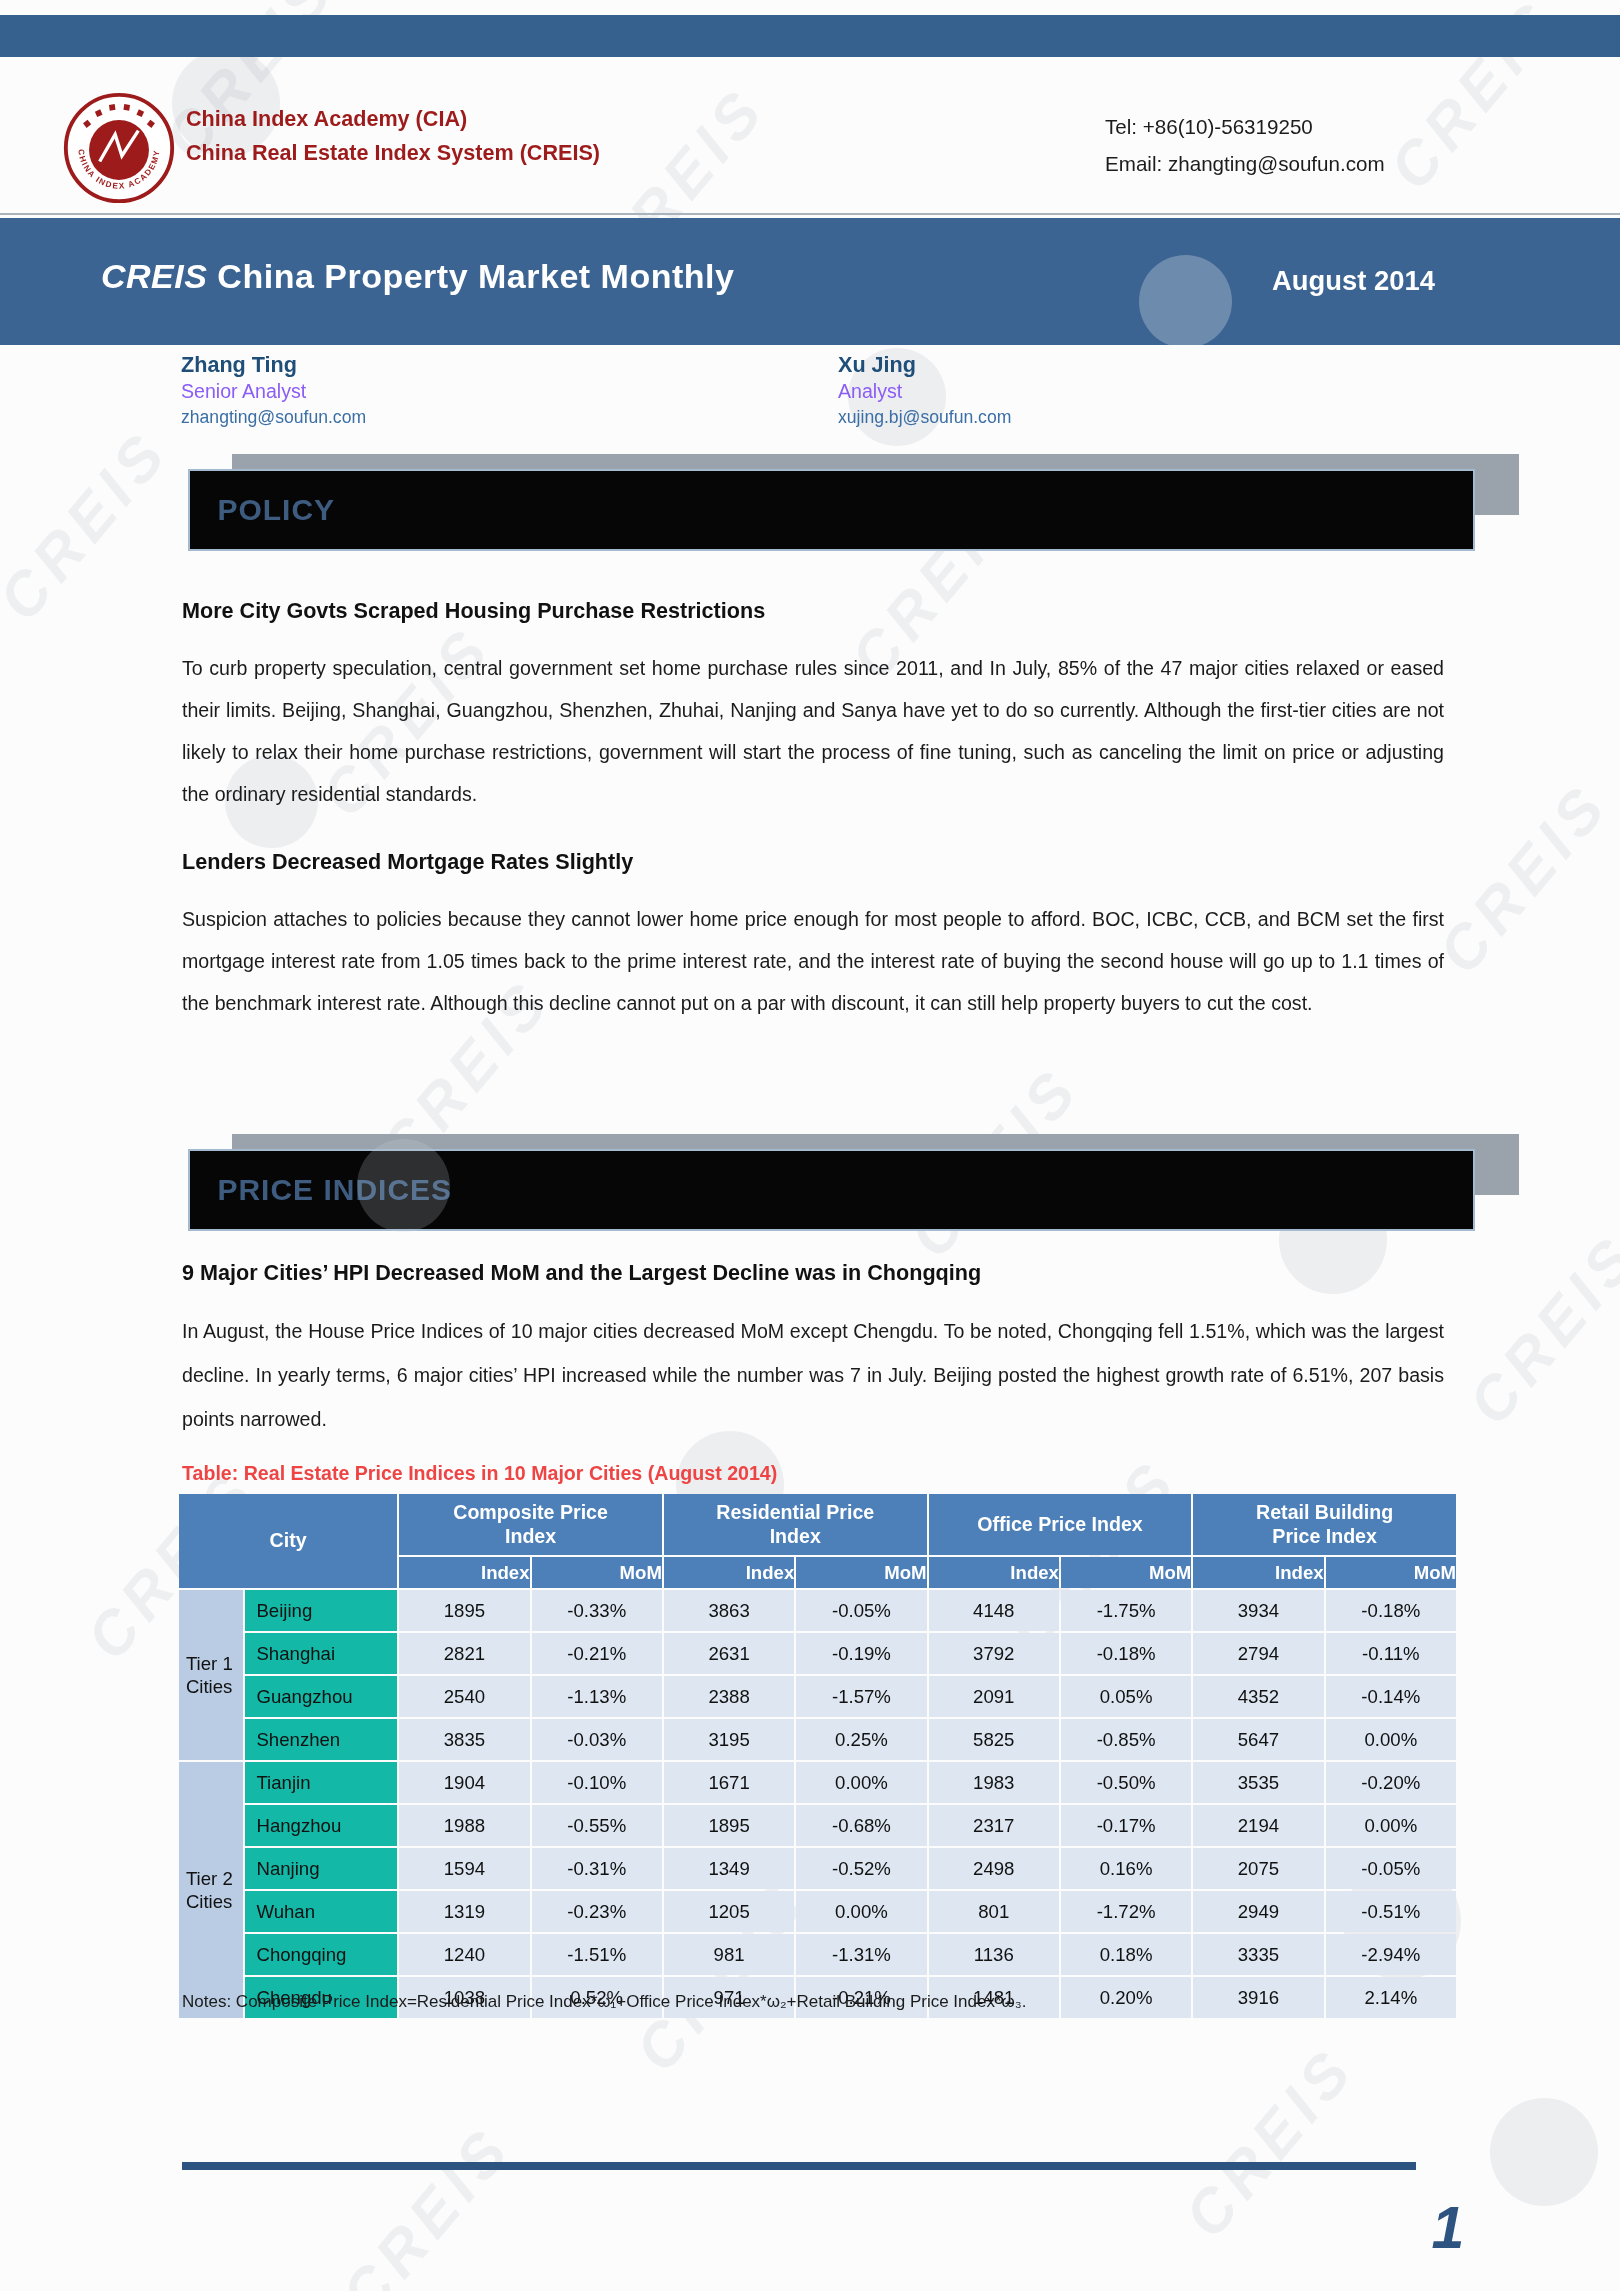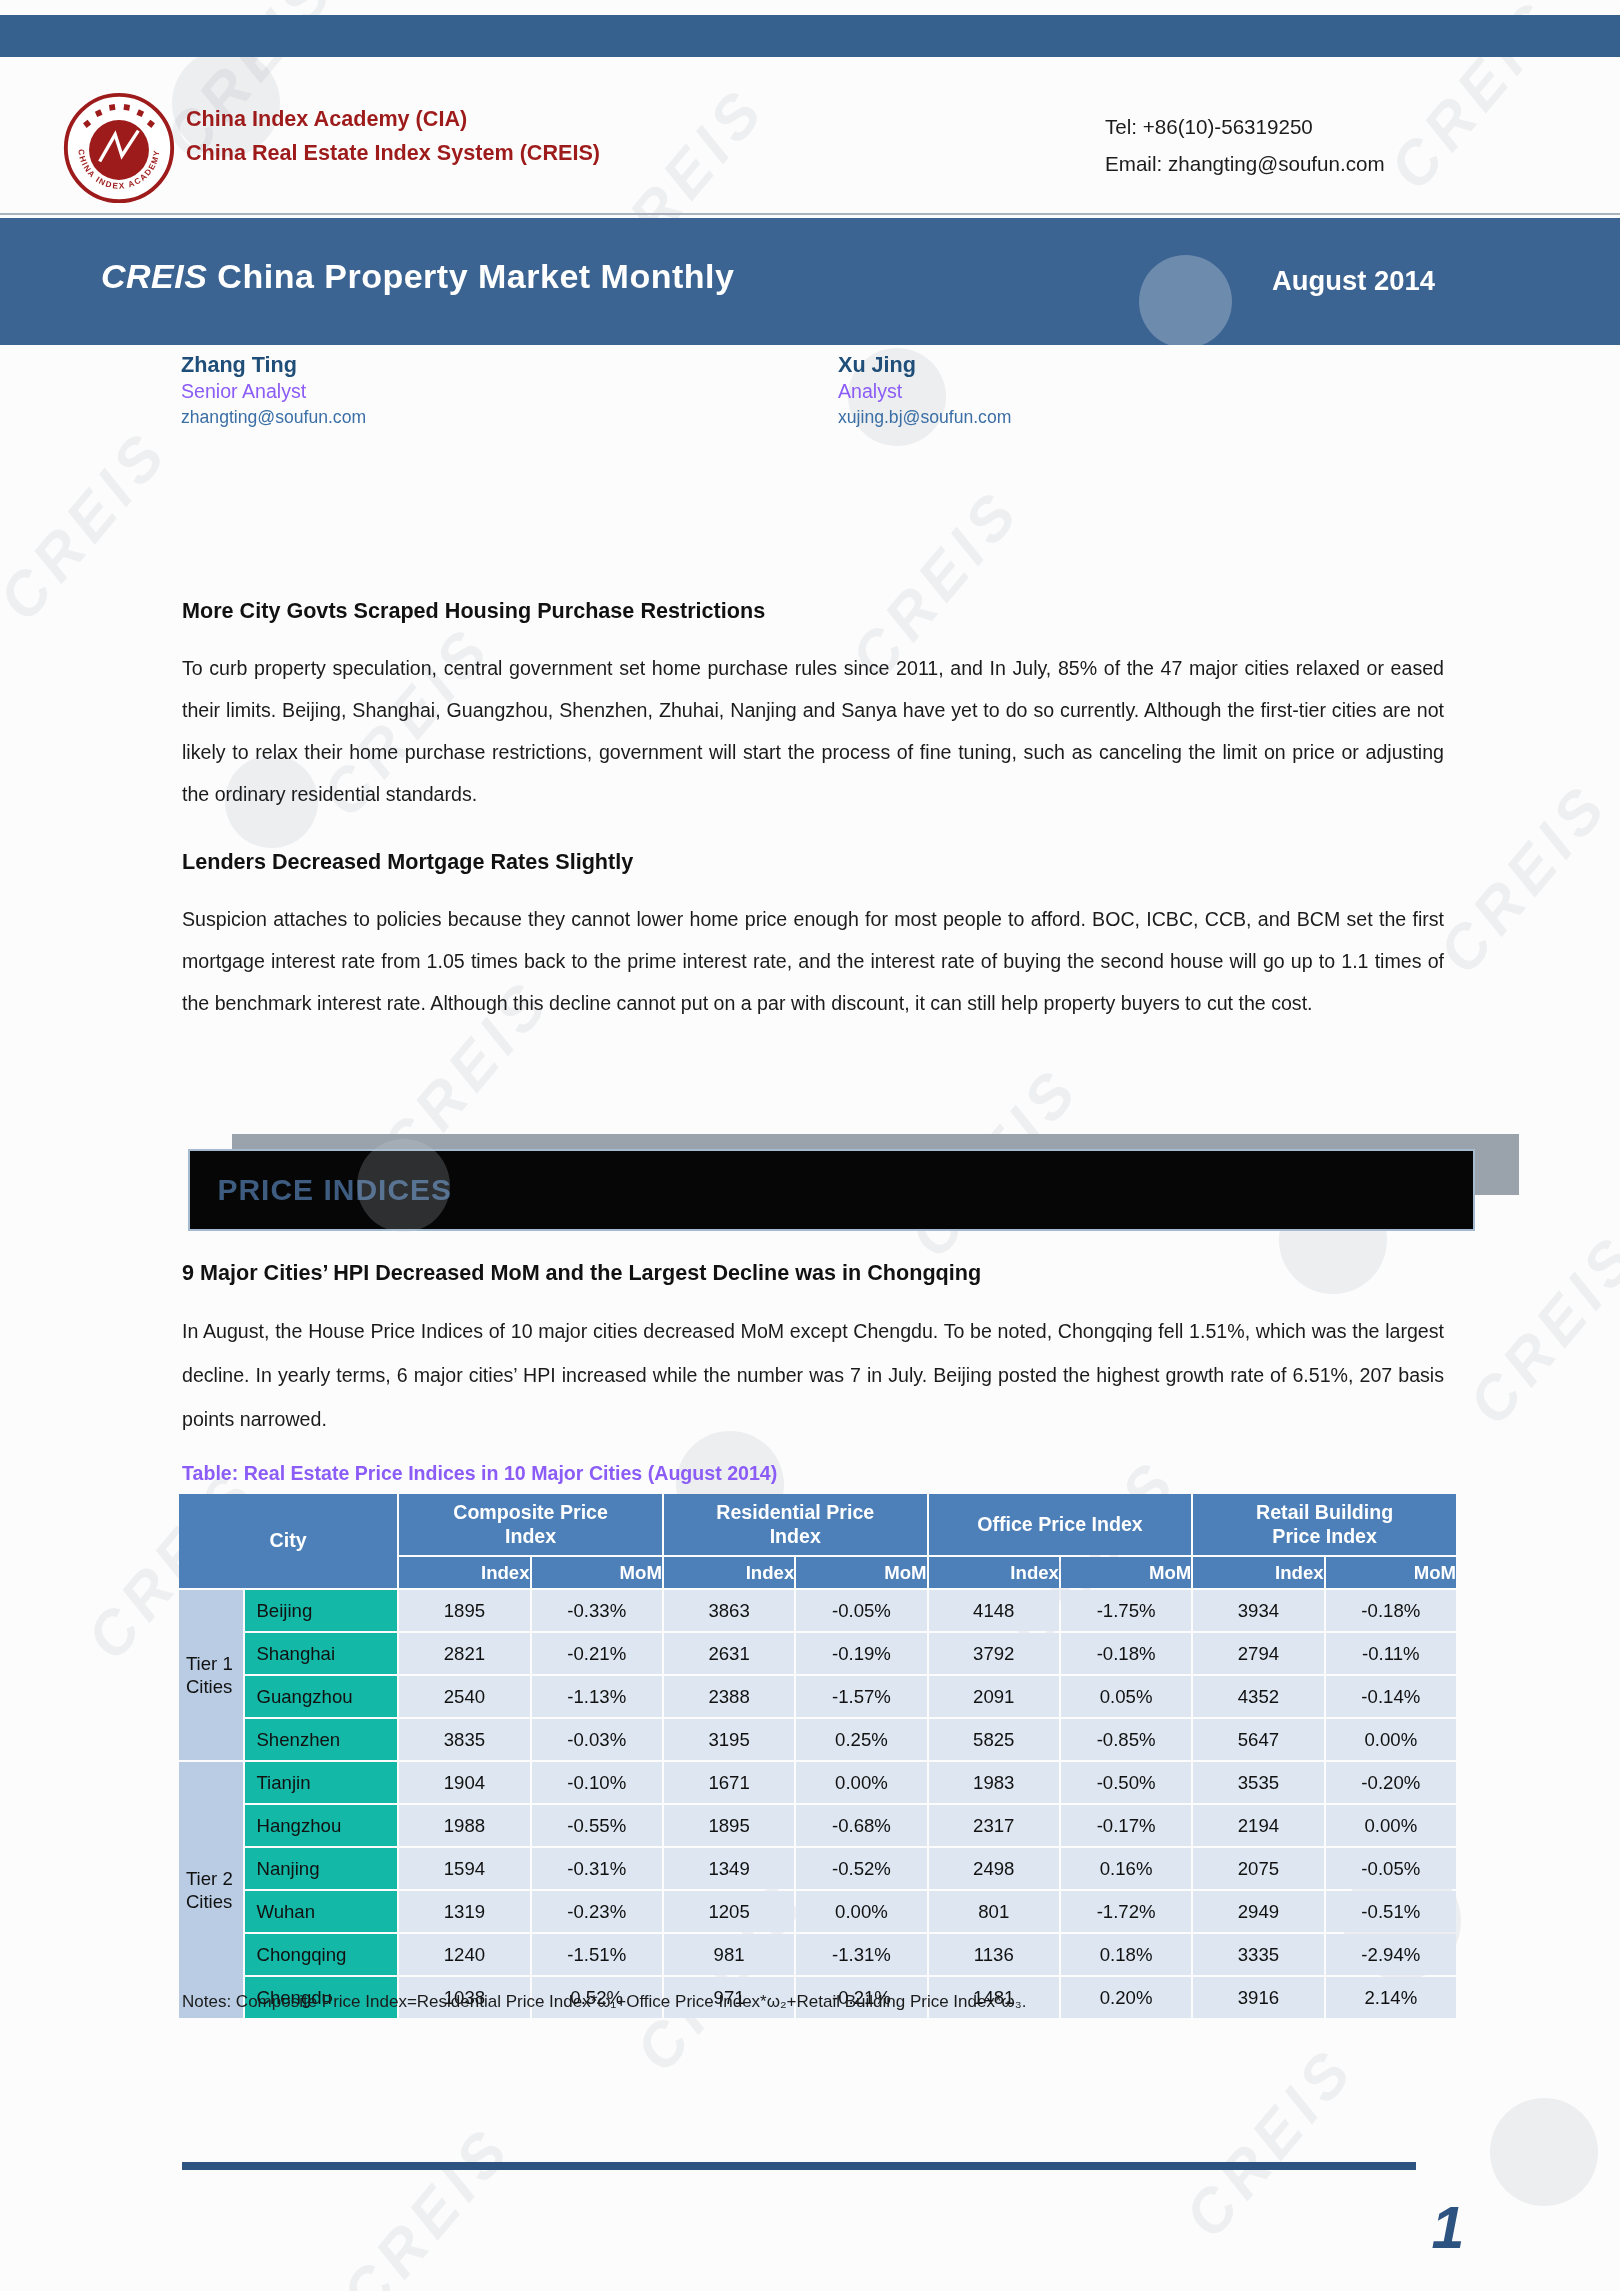--- a/index.html
+++ b/index.html
@@ -37,21 +37,21 @@
   
   .secwrap{ left:188px; width:1287px; height:82px; }
   .sec-shadow{ position:absolute; left:44px; top:-14.7px; width:100%; height:61px; background:#9aa3ac; }
   .sec-black{ position:absolute; left:0; top:0; width:100%; height:82px; background:#060606; border:2px solid #a4bacf;
               display:flex; align-items:center; }
   .sec-label{ color:#3d5c80; font-size:30px; font-weight:bold; letter-spacing:1px; padding-left:27.4px; }
 
   .h2{ left:182px; width:1264px; font-size:21.6px; font-weight:bold; color:#111; }
   .para{ left:182px; width:1262px; font-size:19.6px; line-height:42px; color:#1b1b1b; text-align:justify; }
 
-  .table-title{ left:182px; font-size:19.6px; font-weight:bold; color:#8b5cf6; }
+  .table-title{ left:182px; font-size:19.6px; font-weight:bold; color:#ef4444; }
 
   
   .ptable{ left:177px; top:1492px; border-collapse:separate; border-spacing:2.9px; table-layout:fixed; width:1281px; }
   .ptable th, .ptable td{ font-weight:normal; overflow:hidden; }
   .ptable thead th{ background:#4d80b9; color:#fff; font-weight:bold; text-align:center; }
   .ptable .gh{ font-size:19.6px; height:61px; line-height:23.5px; vertical-align:middle; }
   .ptable .gh span{ display:inline-block; max-width:172px; }
   .ptable .gh.nowrap span{ max-width:none; white-space:nowrap; }
   .ptable .sh{ font-size:18.6px; height:31px;text-align:right; }
   .ptable td{ background:#dde6f1; font-size:18.6px; color:#111; text-align:center; height:41px; }
@@ -134,20 +134,26 @@
     <div class="name">Zhang Ting</div>
     <div class="role">Senior Analyst</div>
     <a class="mail" href="#">zhangting@soufun.com</a>
   </div>
   <div class="z analyst" style="left:838px">
     <div class="name">Xu Jing</div>
     <div class="role">Analyst</div>
     <a class="mail" href="#">xujing.bj@soufun.com</a>
   </div>
 
+  <div class="z secwrap" style="top:469px">
+    <div class="sec-shadow"></div>
+    <div class="sec-black">
+      <span class="sec-label">POLICY</span>
+    </div>
+  </div>
 
   <div class="z h2" style="top:598px">More City Govts Scraped Housing Purchase Restrictions</div>
   <div class="z para" style="top:647px">To curb property speculation, central government set home purchase rules since 2011, and In July, 85% of the 47 major cities relaxed or eased their limits. Beijing, Shanghai, Guangzhou, Shenzhen, Zhuhai, Nanjing and Sanya have yet to do so currently. Although the first-tier cities are not likely to relax their home purchase restrictions, government will start the process of fine tuning, such as canceling the limit on price or adjusting the ordinary residential standards.</div>
   <div class="z h2" style="top:849px">Lenders Decreased Mortgage Rates Slightly</div>
   <div class="z para" style="top:898px">Suspicion attaches to policies because they cannot lower home price enough for most people to afford. BOC, ICBC, CCB, and BCM set the first mortgage interest rate from 1.05 times back to the prime interest rate, and the interest rate of buying the second house will go up to 1.1 times of the benchmark interest rate. Although this decline cannot put on a par with discount, it can still help property buyers to cut the cost.</div>
 
   <div class="z secwrap" style="top:1149px">
     <div class="sec-shadow"></div>
     <div class="sec-black">
       <div class="wm-circle on-black" style="left:167px;top:-11.8px;width:93px;height:93px"></div>

